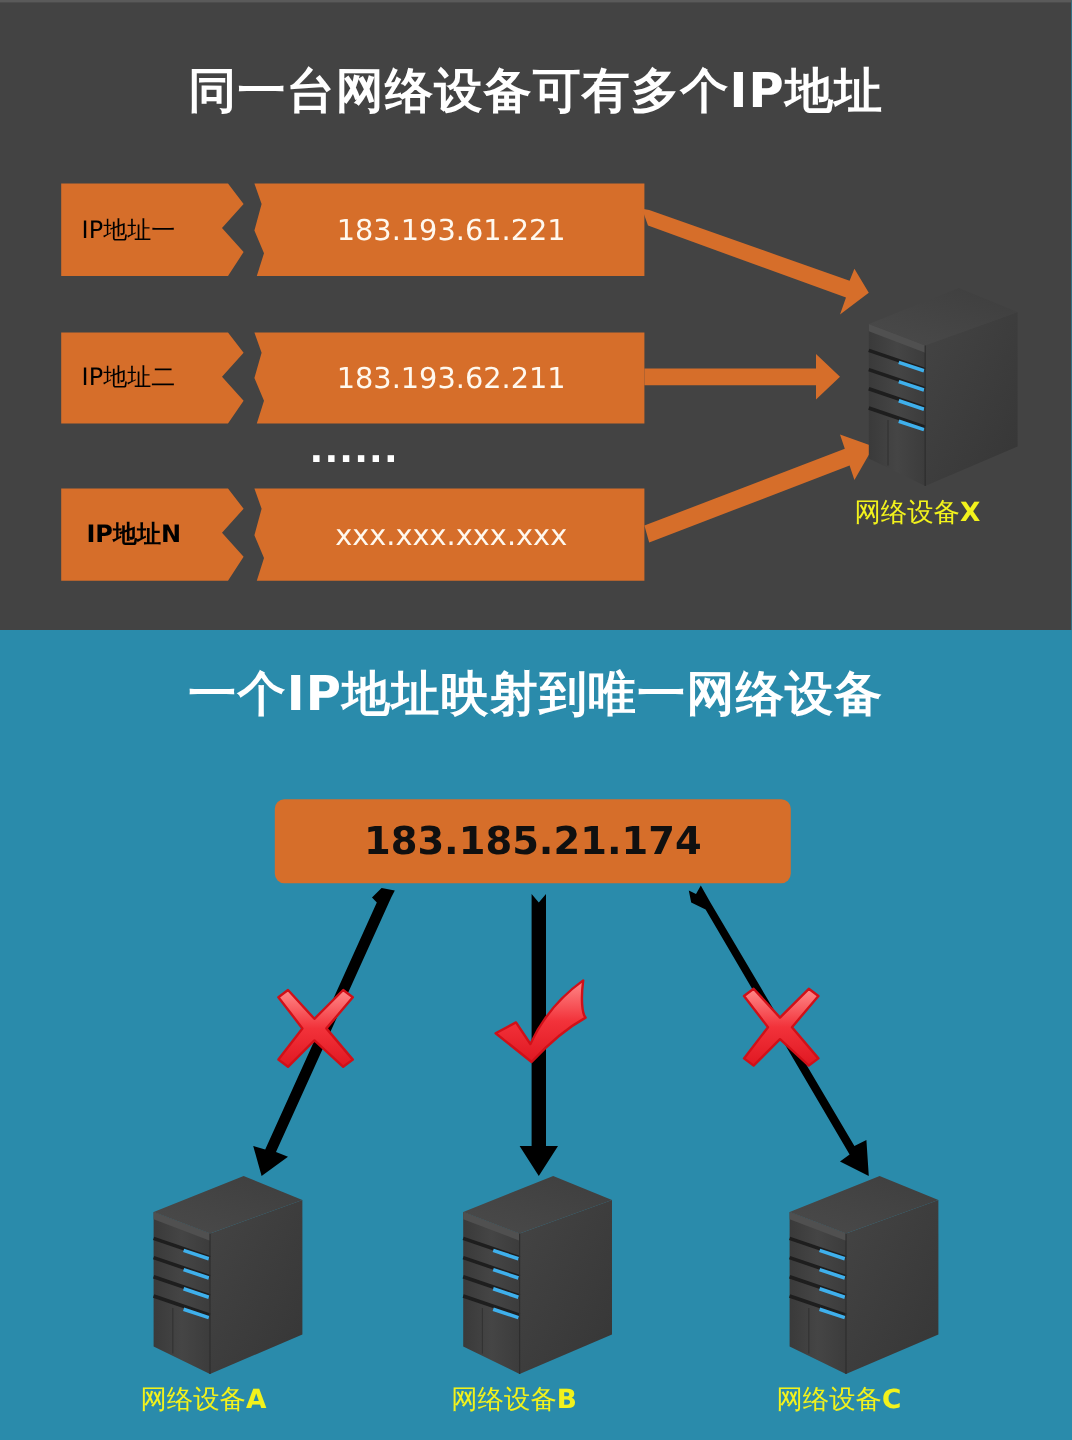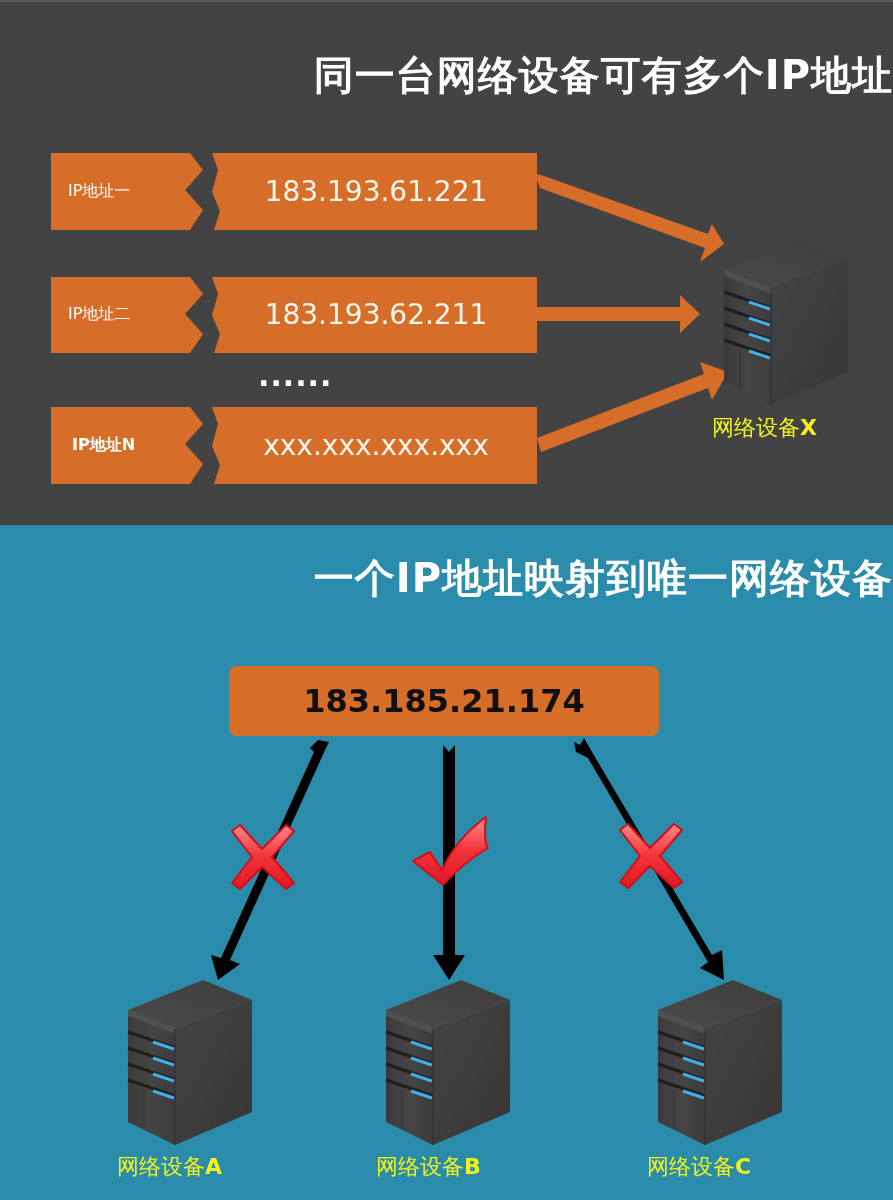--- a/index.html
+++ b/index.html
@@ -1,24 +1,24 @@
 <!DOCTYPE html>
 <html><head>
 <meta charset="utf-8">
 <style>
   html, body { margin: 0; padding: 0; }
   body { width: 893px; height: 1200px; overflow: hidden; background: #2a8bab; font-family: "DejaVu Sans", "Liberation Sans", sans-serif; }
   #stage { position: relative; width: 893px; height: 1200px; }
   .sec-top { position: absolute; left: 0; top: 0; width: 893px; height: 525px; background: #434343; border-top: 2px solid #5a5a5a; box-sizing: border-box; }
   .sec-bottom { position: absolute; left: 0; top: 525px; width: 893px; height: 675px; background: #2a8bab; }
-  .title { position: absolute; left: 0; width: 893px; text-align: right; color: #ffffff; font-weight: bold; font-size: 40px; letter-spacing: 1px; }
+  .title { position: absolute; left: 0; width: 893px; text-align: center; color: #ffffff; font-weight: bold; font-size: 40px; letter-spacing: 1px; }
   .title-top { top: 48px; }
   .title-bottom { top: 551px; }
-  .lbl { position: absolute; color: #ffffff; font-size: 16px; line-height: 30px; white-space: nowrap; }
-  .ipv { position: absolute; color: #fff8ee; font-size: 28px; line-height: 30px; text-align: center; width: 322px; white-space: nowrap; }
+  .lbl { position: absolute; color: #000000; font-size: 20px; line-height: 30px; white-space: nowrap; }
+  .ipv { position: absolute; color: #fff8ee; font-size: 24px; line-height: 30px; text-align: center; width: 322px; white-space: nowrap; }
   .dots { position: absolute; left: 258px; top: 361px; color: #ffffff; font-size: 30px; font-weight: bold; letter-spacing: 1px; line-height: 30px; }
   .main-ip { position: absolute; left: 229px; top: 666px; width: 430px; height: 70px; background: #d66e2a; border-radius: 8px; color: #101010; font-weight: bold; font-size: 32px; line-height: 70px; text-align: center; letter-spacing: 0px; }
   .dev-lbl { position: absolute; color: #f2f21c; font-size: 22px; line-height: 30px; white-space: nowrap; }
   .dev-lbl b { font-weight: bold; }
   .watermark { position: absolute; left: 683px; top: 1152px; color: #ffffff; font-size: 23px; line-height: 30px; text-shadow: 1px 1px 2px #000, -1px -1px 1px #222; white-space: nowrap; }
   svg.layer { position: absolute; left: 0; top: 0; }
 </style>
 </head>
 <body>
 

